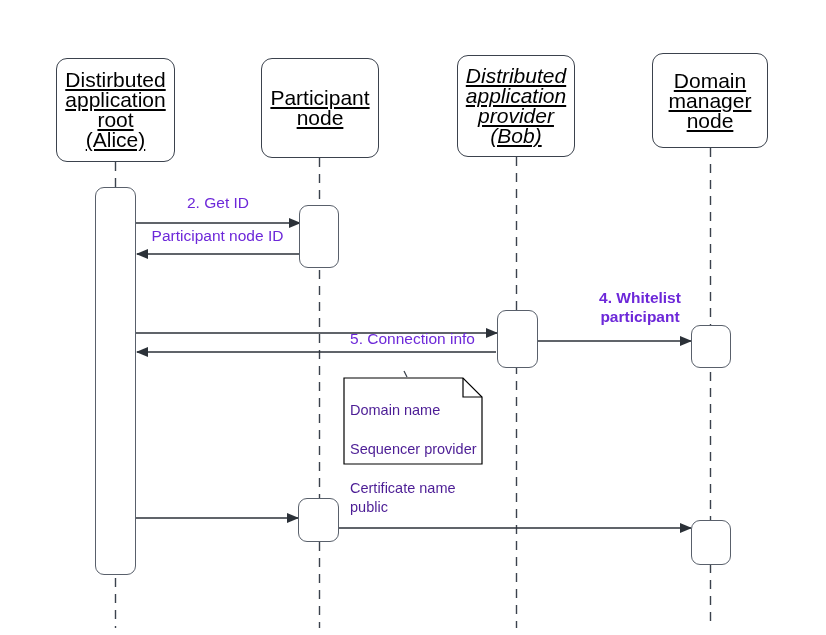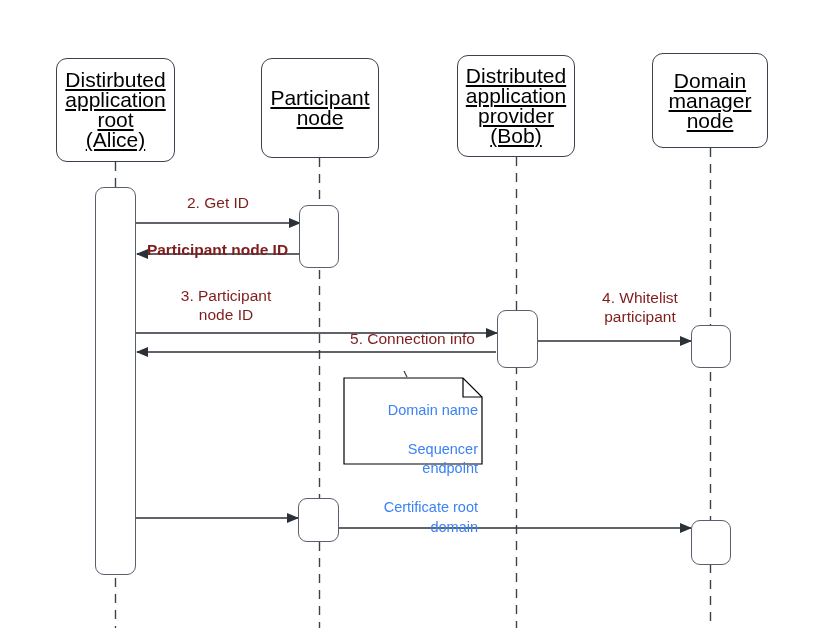--- a/index.html
+++ b/index.html
@@ -53,30 +53,30 @@
     position: absolute;
     box-sizing: border-box;
     border: 1.4px solid #59606b;
     border-radius: 9px;
     background: #ffffff;
   }
   .msg-label {
     position: absolute;
     font-size: 15.5px;
     line-height: 19px;
-    color: #7f1d1d;
+    color: #6d28d9;
     text-align: center;
     white-space: pre-line;
   }
   .note-text {
     position: absolute;
     font-size: 14.5px;
     line-height: 19.5px;
-    color: #3b82f6;
-    text-align: right;
+    color: #4c1d95;
+    text-align: left;
     white-space: pre-line;
   }
 </style>
 </head>
 <body>
 
 <div id="diagram-root">
 
   <svg id="diagram-svg" viewBox="0 0 826 635" xmlns="http://www.w3.org/2000/svg">
     <defs>
@@ -129,21 +129,21 @@
     </div>
   </div>
 
   <div class="lifeline-box" style="left:261px; top:58px; width:118px; height:100px;">
     <div class="lifeline-title">
       <span>Participant</span>
       <span>node</span>
     </div>
   </div>
 
-  <div class="lifeline-box" style="left:457px; top:55px; width:118px; height:102px;">
+  <div class="lifeline-box" style="left:457px; top:55px; width:118px; height:102px;font-style:italic;">
     <div class="lifeline-title">
       <span>Distributed</span>
       <span>application</span>
       <span>provider</span>
       <span>(Bob)</span>
     </div>
   </div>
 
   <div class="lifeline-box" style="left:652px; top:53px; width:116px; height:95px;">
     <div class="lifeline-title">
@@ -155,31 +155,29 @@
 
   <div class="activation" style="left:95px; top:187px; width:41px; height:388px;"></div>
   <div class="activation" style="left:299px; top:205px; width:40px; height:63px;"></div>
   <div class="activation" style="left:497px; top:310px; width:41px; height:58px;"></div>
   <div class="activation" style="left:691px; top:325px; width:40px; height:43px;"></div>
   <div class="activation" style="left:298px; top:498px; width:41px; height:44px;"></div>
   <div class="activation" style="left:691px; top:520px; width:40px; height:45px;"></div>
 
   <div class="msg-label" style="left:136px; top:193px; width:164px;">2. Get ID</div>
 
-  <div class="msg-label" style="left:130px; top:240px; width:175px;font-weight:bold;">Participant node ID</div>
+  <div class="msg-label" style="left:130px; top:226px; width:175px;">Participant node ID</div>
 
-  <div class="msg-label" style="left:136px; top:286px; width:180px;">3. Participant
-node ID</div>
 
-  <div class="msg-label" style="left:560px; top:288px; width:160px;">4. Whitelist
+  <div class="msg-label" style="left:560px; top:288px; width:160px;font-weight:bold;">4. Whitelist
 participant</div>
 
   <div class="msg-label" style="left:330px; top:329px; width:165px;">5. Connection info</div>
 
 
 
   <div class="note-text" style="left:350px; top:381px; width:128px;">
     <div>Domain name</div>
-    <div>Sequencer endpoint</div>
-    <div>Certificate root domain</div>
+    <div>Sequencer provider</div>
+    <div>Certificate name public</div>
   </div>
 
 </div>
 
 </body></html>

